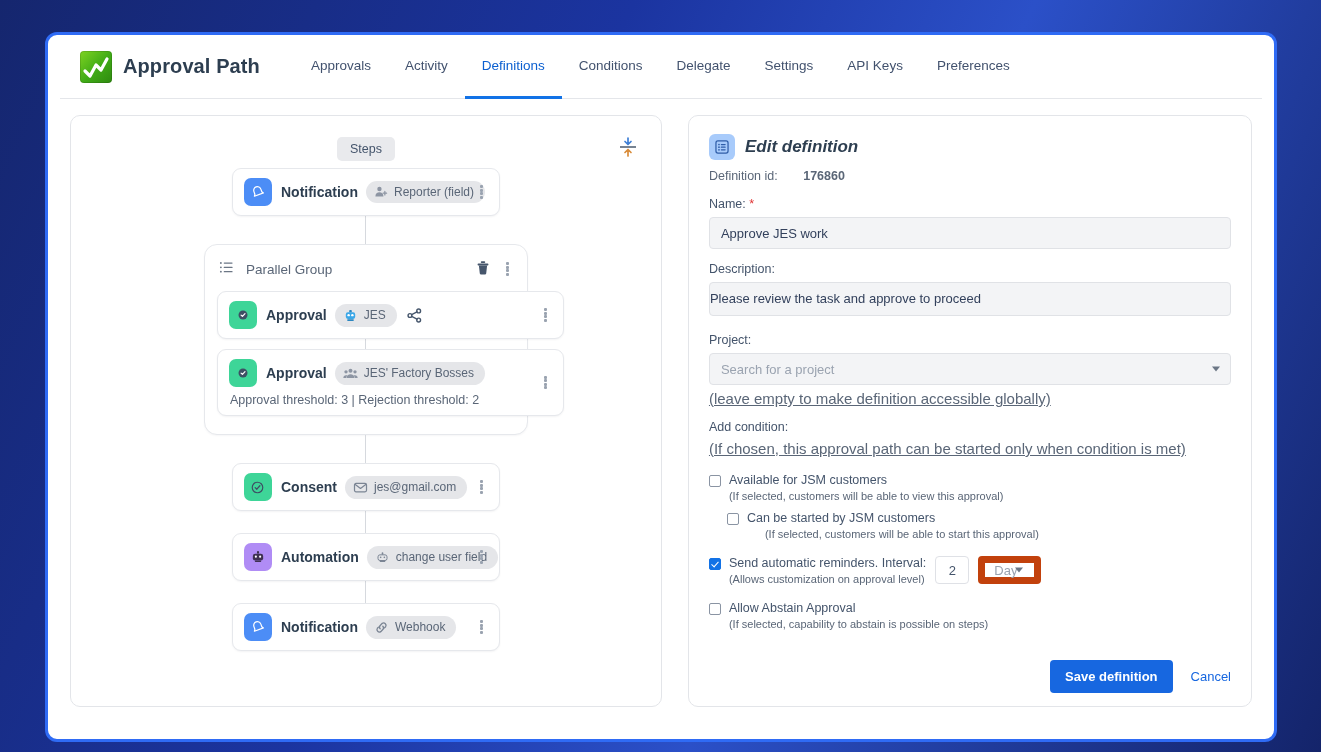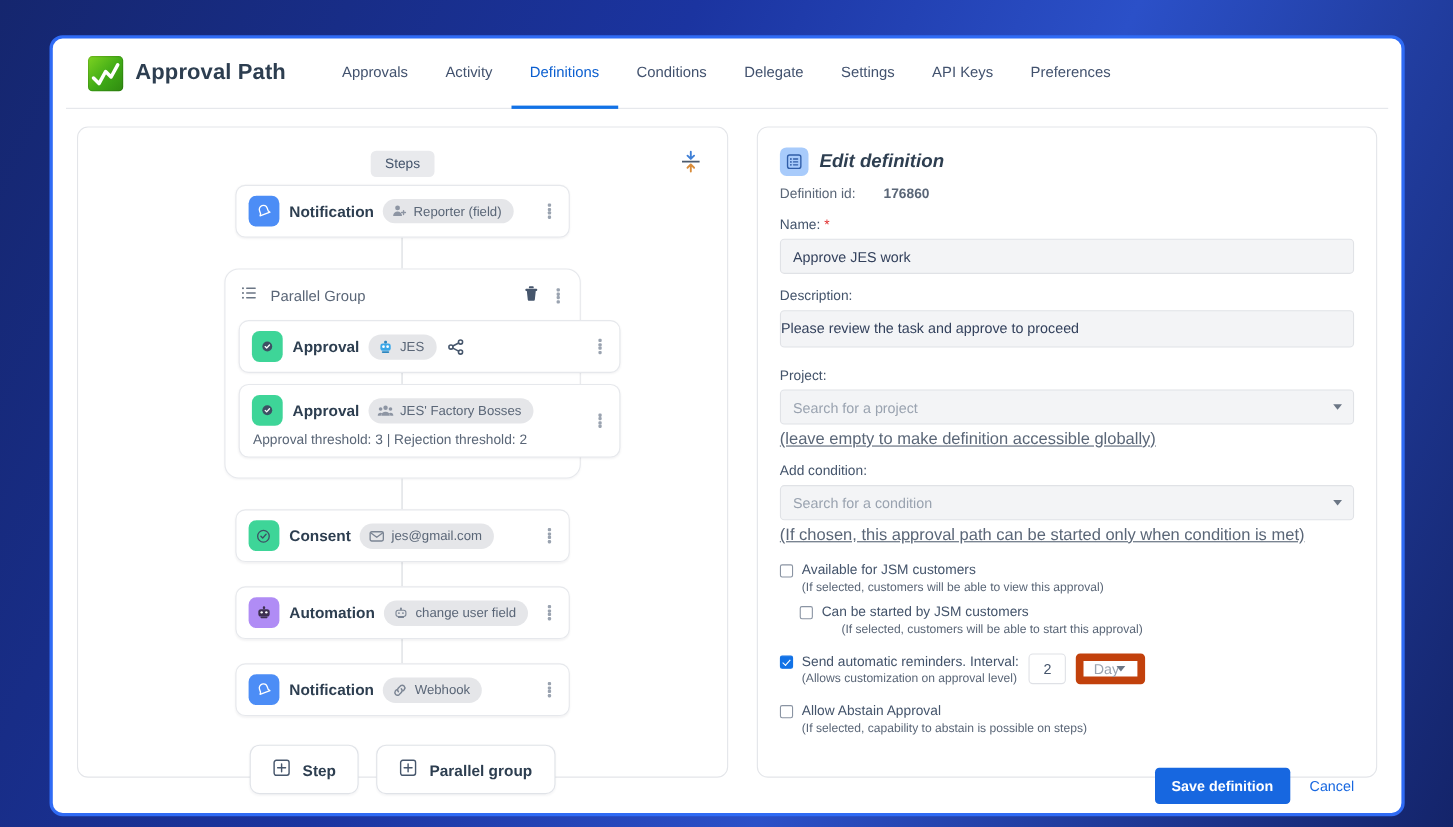--- a/index.html
+++ b/index.html
@@ -78,21 +78,21 @@
     width: 22px; height: 24px; cursor: pointer;
   }
   .flow {
     position: absolute; left: 0; right: 0; top: 52px;
     display: flex; flex-direction: column; align-items: center;
   }
   .connector { width: 1px; height: 28px; background: #d6d9de; }
   .connector.short { height: 22px; }
 
   .step-card {
-    width: 304px;
+    width: 268px;
     background: #fff;
     border: 1px solid #e6e8ec;
     border-radius: 9px;
     box-shadow: 0 1px 2px rgba(16,24,40,.05);
     padding: 9px 11px;
     display: flex; align-items: center;
     position: relative;
     cursor: pointer;
   }
   .step-card.tall { flex-direction: column; align-items: flex-start; padding-bottom: 8px; }
@@ -493,40 +493,20 @@
             <span>Webhook</span>
           </span>
           <span class="dots">
             <i></i>
               <i></i>
               <i></i>
               <i></i>
           </span>
         </div>
 
-        <div class="add-row">
-          <div class="add-btn">
-            <span>
-              <svg width="16" height="16" viewBox="0 0 16 16">
-                <rect x="1.2" y="1.2" width="13.6" height="13.6" rx="2" fill="none" stroke="#46566c" stroke-width="1.3"></rect>
-                <path d="M8 4.4 L8 11.6 M4.4 8 L11.6 8" stroke="#46566c" stroke-width="1.3" stroke-linecap="round"></path>
-              </svg>
-            </span>
-            <span>Step</span>
-          </div>
-          <div class="add-btn">
-            <span>
-              <svg width="16" height="16" viewBox="0 0 16 16">
-                <rect x="1.2" y="1.2" width="13.6" height="13.6" rx="2" fill="none" stroke="#46566c" stroke-width="1.3"></rect>
-                <path d="M8 4.4 L8 11.6 M4.4 8 L11.6 8" stroke="#46566c" stroke-width="1.3" stroke-linecap="round"></path>
-              </svg>
-            </span>
-            <span>Parallel group</span>
-          </div>
-        </div>
 
       </div>
     </div>
 
     <div class="panel panel-right">
 
       <div class="form-head">
         <div class="sq-icon">
           <svg width="16" height="16" viewBox="0 0 18 18">
             <rect x="2.2" y="2.2" width="13.6" height="13.6" rx="2.2" fill="none" stroke="#2f5da8" stroke-width="1.4"></rect>
@@ -562,24 +542,20 @@
       <label class="lbl">Project:</label>
       <div class="sel-wrap">
         <div class="field sel">Search for a project</div>
         <span class="caret"></span>
       </div>
       <div class="hint">(leave empty to make definition accessible globally)</div>
 
       <div class="gap"></div>
 
       <label class="lbl">Add condition:</label>
-      <div class="sel-wrap">
-        <div class="field sel">Search for a condition</div>
-        <span class="caret"></span>
-      </div>
       <div class="hint">(If chosen, this approval path can be started only when condition is met)</div>
 
       
       <div class="cbrow">
         <span class="cb"></span>
         <div>
           <div class="cbtxt">Available for JSM customers</div>
           <div class="cbhint">(If selected, customers will be able to view this approval)</div>
         </div>
       </div>

